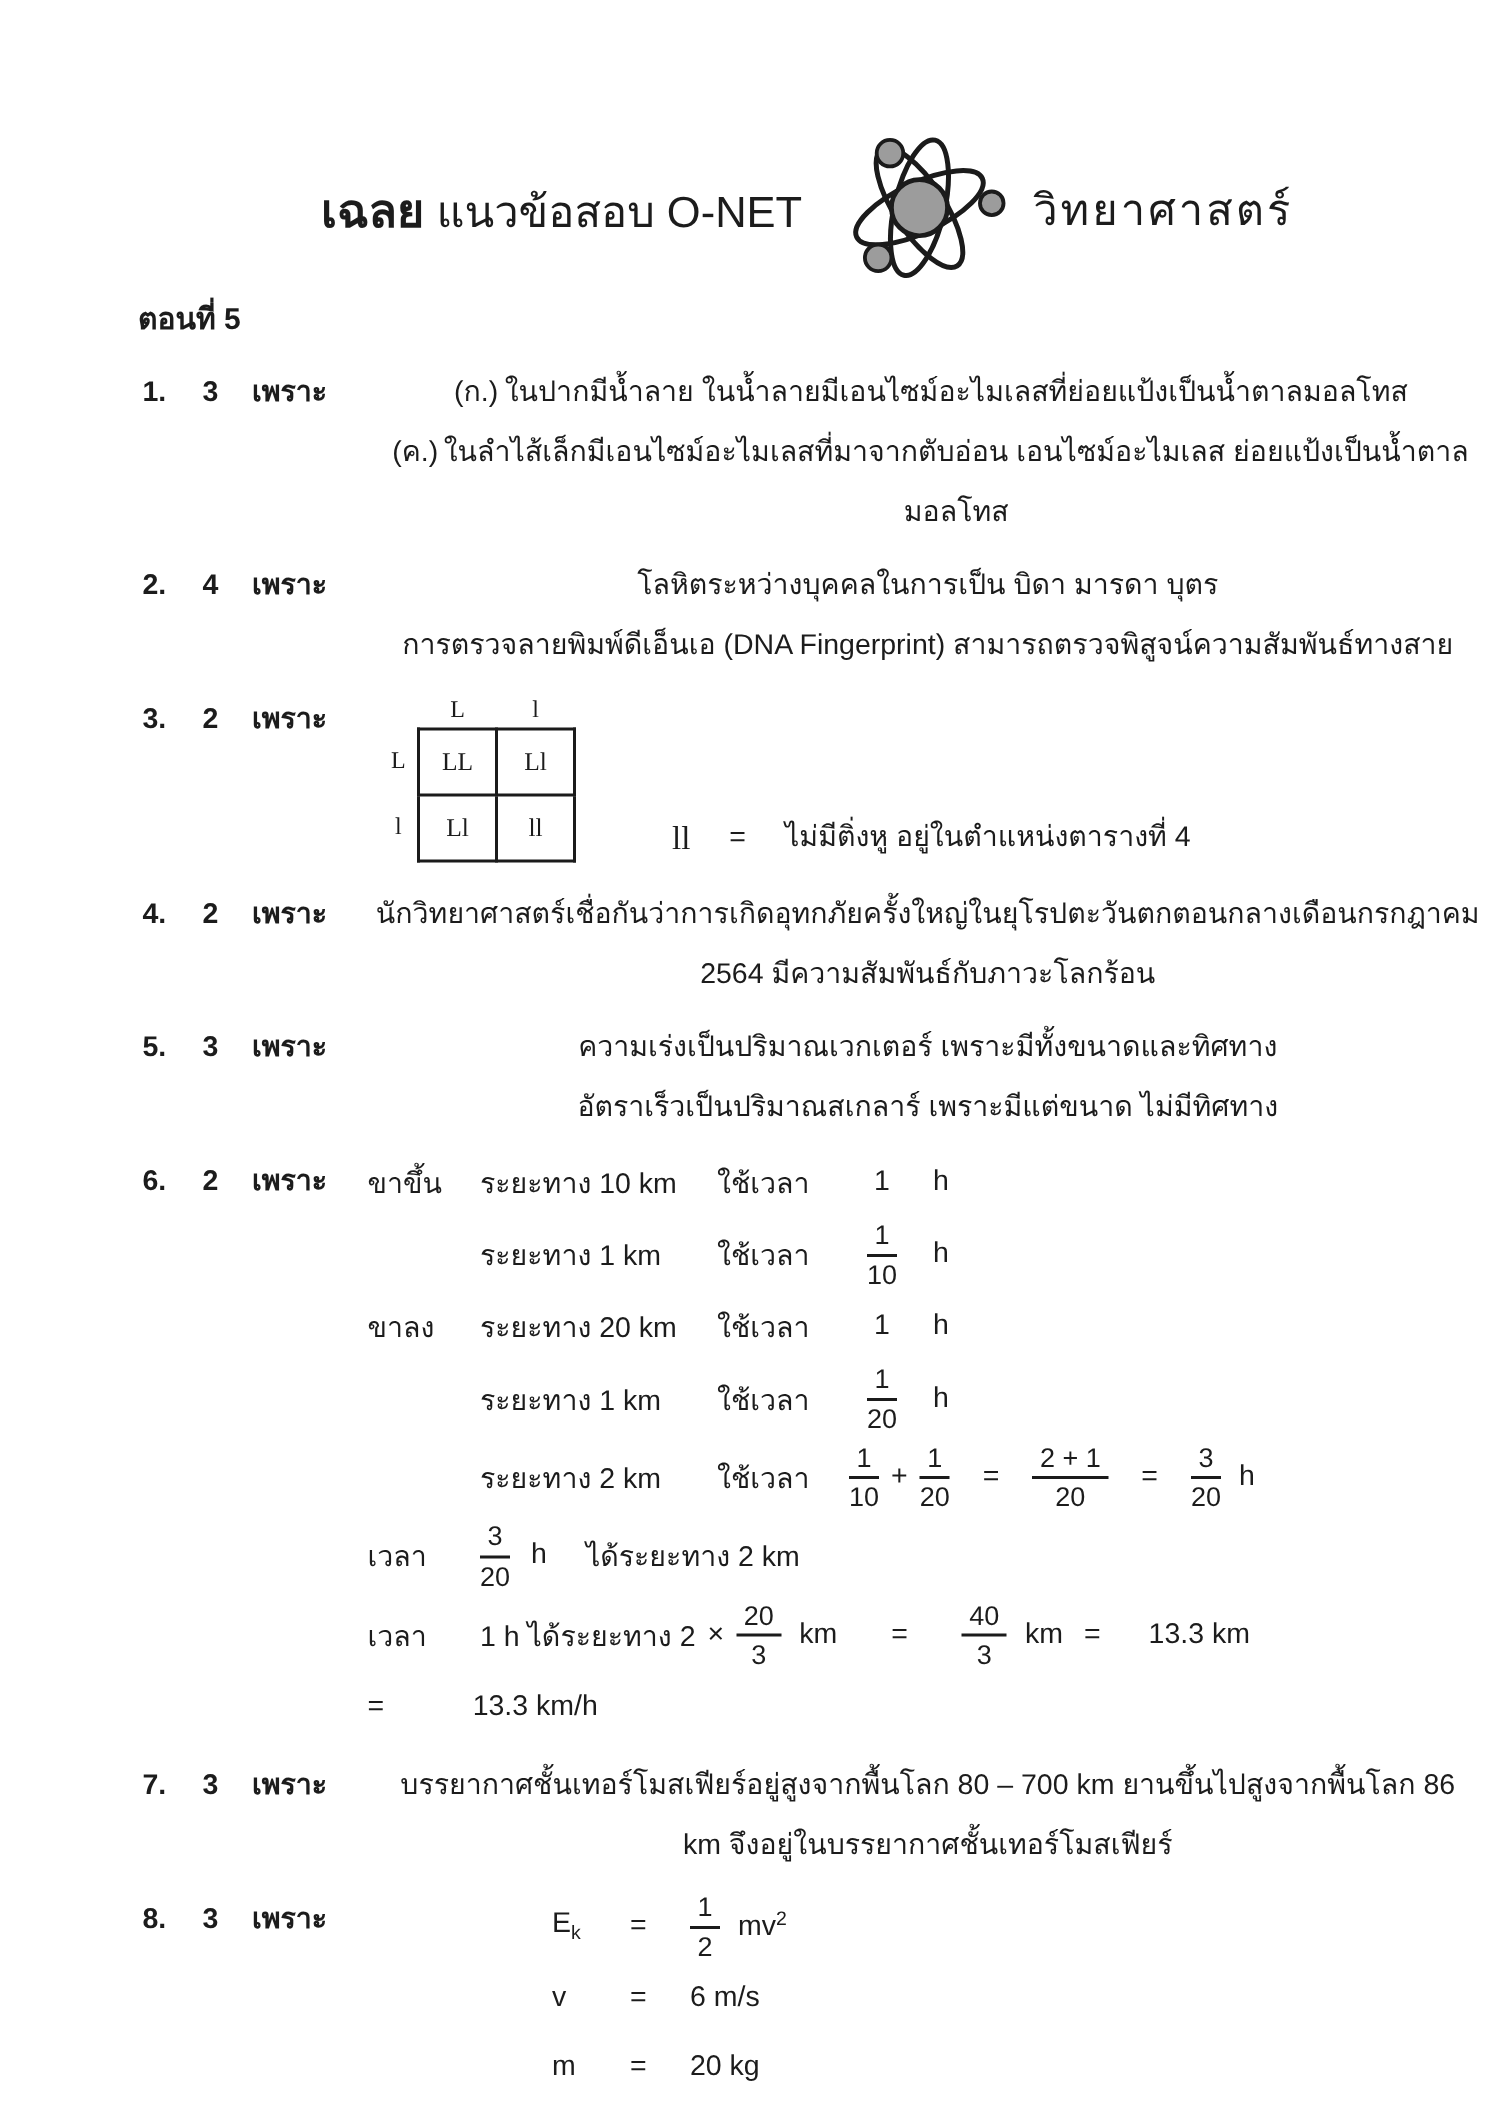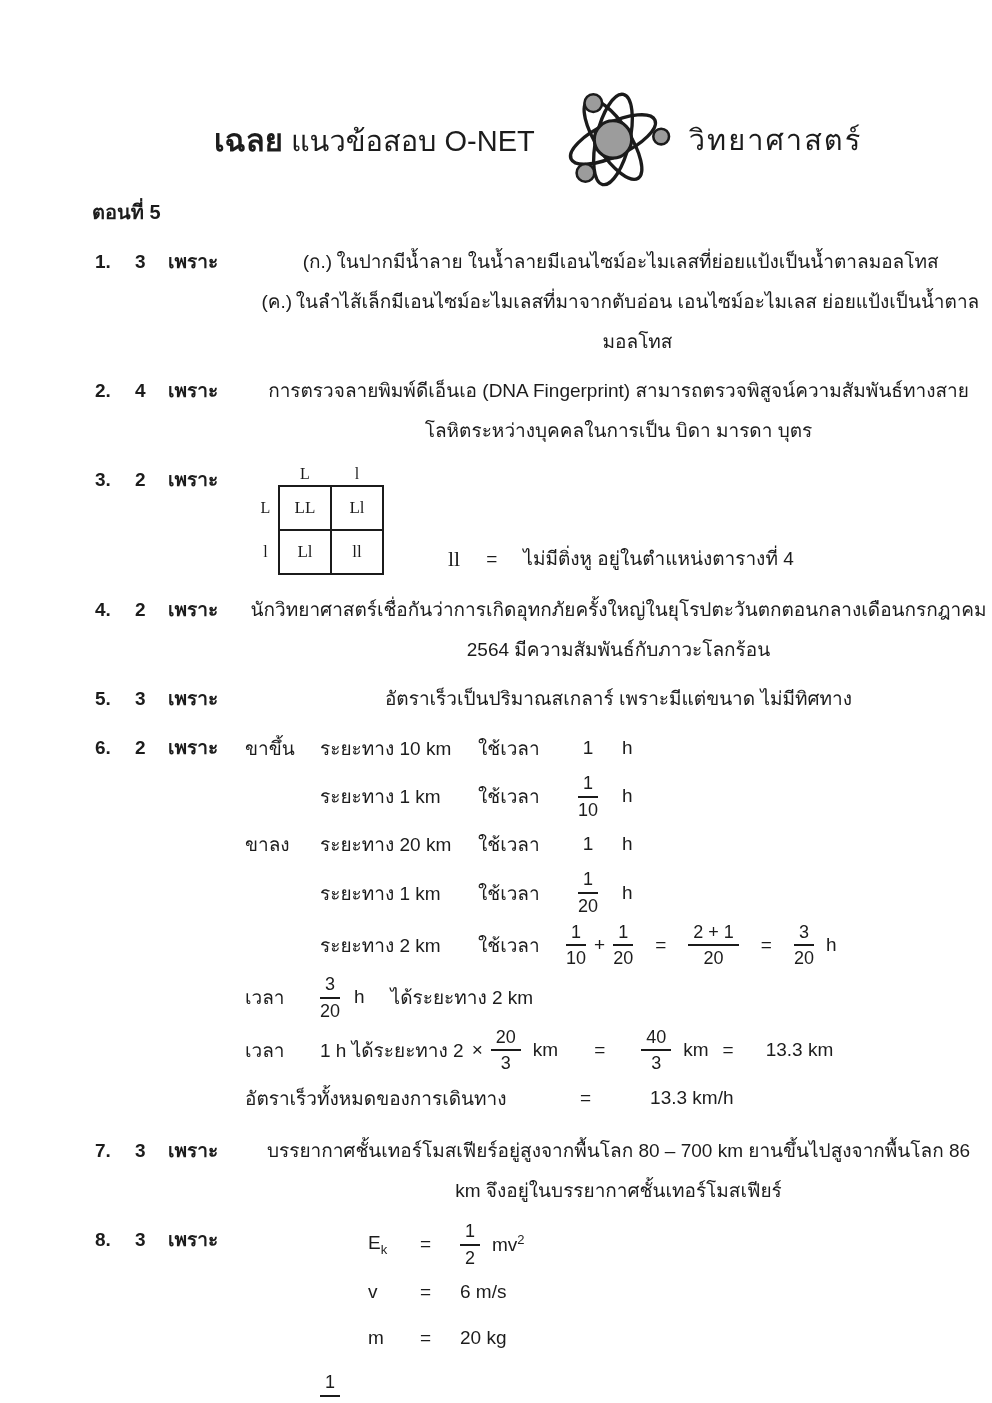--- a/index.html
+++ b/index.html
@@ -99,22 +99,22 @@
       <div class="ln"><span class="ln-label">(ค.)</span><span>ในลำไส้เล็กมีเอนไซม์อะไมเลสที่มาจากตับอ่อน เอนไซม์อะไมเลส ย่อยแป้งเป็นน้ำตาล</span></div>
       <div class="ln indent">มอลโทส</div>
     </div>
   </div>
 
   <div class="q">
     <div class="qno">2.</div>
     <div class="qans">4</div>
     <div class="qwhy">เพราะ</div>
     <div class="qbody">
+      <div class="ln">โลหิตระหว่างบุคคลในการเป็น บิดา มารดา บุตร</div>
       <div class="ln">การตรวจลายพิมพ์ดีเอ็นเอ (DNA Fingerprint) สามารถตรวจพิสูจน์ความสัมพันธ์ทางสาย</div>
-      <div class="ln">โลหิตระหว่างบุคคลในการเป็น บิดา มารดา บุตร</div>
     </div>
   </div>
 
   <div class="q">
     <div class="qno">3.</div>
     <div class="qans">2</div>
     <div class="qwhy">เพราะ</div>
     <div class="qbody">
       <div class="punnett-wrap">
         <table class="punnett">
@@ -153,20 +153,21 @@
       <div class="ln">นักวิทยาศาสตร์เชื่อกันว่าการเกิดอุทกภัยครั้งใหญ่ในยุโรปตะวันตกตอนกลางเดือนกรกฎาคม</div>
       <div class="ln">2564 มีความสัมพันธ์กับภาวะโลกร้อน</div>
     </div>
   </div>
 
   <div class="q">
     <div class="qno">5.</div>
     <div class="qans">3</div>
     <div class="qwhy">เพราะ</div>
     <div class="qbody">
+      <div class="ln">ความเร่งเป็นปริมาณเวกเตอร์ เพราะมีทั้งขนาดและทิศทาง</div>
       <div class="ln">อัตราเร็วเป็นปริมาณสเกลาร์ เพราะมีแต่ขนาด ไม่มีทิศทาง</div>
     </div>
   </div>
 
   <div class="q">
     <div class="qno">6.</div>
     <div class="qans">2</div>
     <div class="qwhy">เพราะ</div>
     <div class="qbody">
 
@@ -251,21 +252,20 @@
         <span class="frac">
             <span class="fnum">40</span>
             <span class="fden">3</span>
           </span>
         <span style="margin-left:12px;">km</span>
         <span style="margin:0 14px;">=</span>
         <span style="margin-left:18px;">13.3 km</span>
       </div>
 
       <div class="free">
-        <span style="width:335px;">อัตราเร็วทั้งหมดของการเดินทาง</span>
         <span style="margin:0 22px 0 0;">=</span>
         <span style="margin-left:37px;">13.3 km/h</span>
       </div>
 
     </div>
   </div>
 
   <div class="q">
     <div class="qno">7.</div>
     <div class="qans">3</div>

